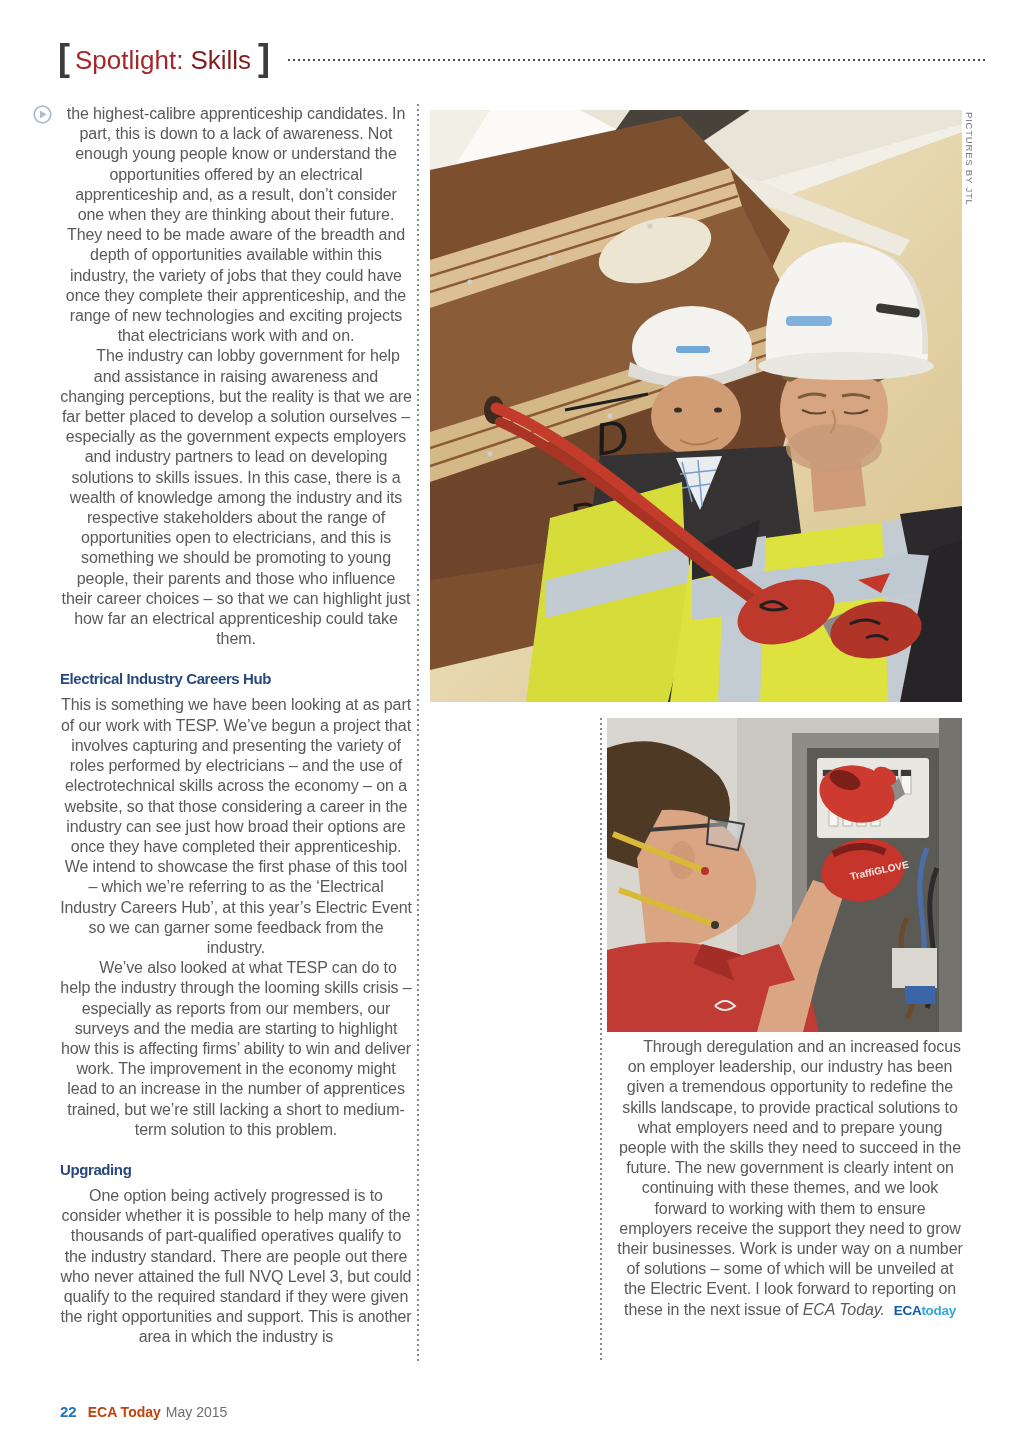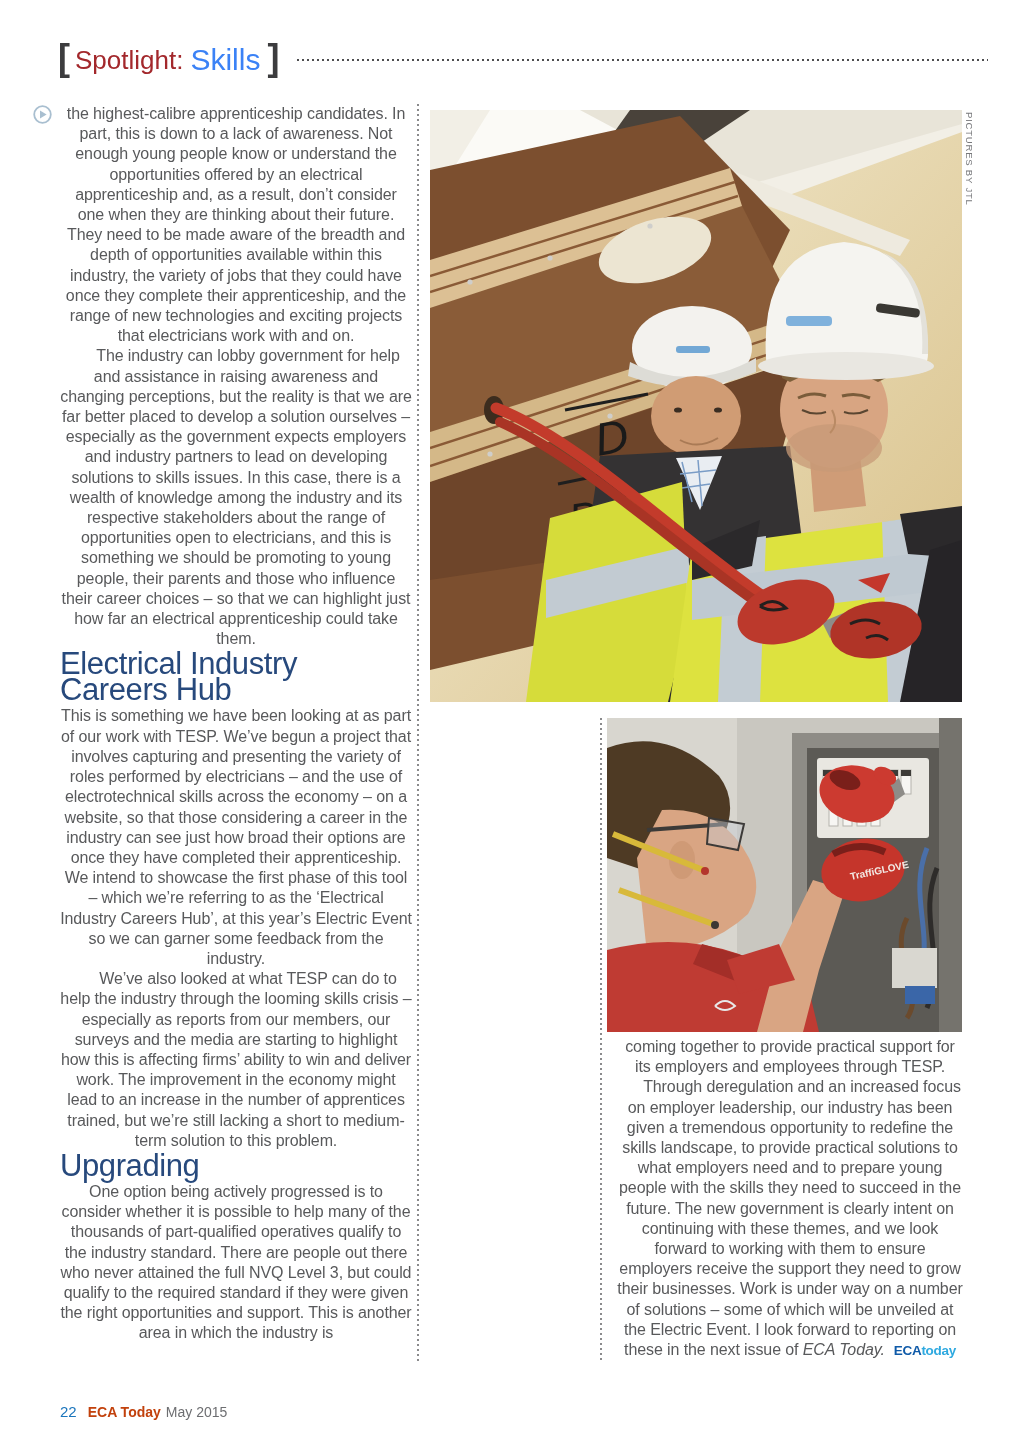--- a/index.html
+++ b/index.html
@@ -4,52 +4,52 @@
 <style>
   html,body { margin:0; padding:0; background:#ffffff; }
   .page {
     position:relative; width:1024px; height:1448px; background:#ffffff;
     font-family:"Liberation Sans", sans-serif; overflow:hidden;
   }
   
   .header { position:absolute; left:58px; top:38px; right:36px; height:44px; display:flex; align-items:center; }
   .bracket { font-size:36px; font-weight:bold; color:#3c3c3e; line-height:1; position:relative; top:-2px; }
   .spot { font-size:26px; color:#a3282c; margin:0 7px 0 5px; }
-  .topic { font-size:30px; color:#3b82f6; margin-right:7px; }
+  .topic { font-size:26px; color:#7f1d1d; margin-right:7px; }
   .header-rule { flex:1; height:2px; margin-left:18px;
     background:repeating-linear-gradient(90deg,#4d4d4f 0 1.6px,transparent 1.6px 5px); }
   
   .vline { position:absolute; width:1.6px;
     background:repeating-linear-gradient(180deg,#8a8a8c 0 1.6px,transparent 1.6px 5px); }
   .vline-left  { left:417px; top:104px; height:1258px; }
   .vline-right { left:600px; top:718px; height:644px; }
   
   figure { margin:0; padding:0; }
   .photo1 { position:absolute; left:430px; top:110px; width:532px; height:592px; }
   .photo2 { position:absolute; left:607px; top:718px; width:355px; height:314px; }
   .photo1 svg, .photo2 svg { display:block; width:100%; height:100%; }
   .credit { position:absolute; left:964px; top:112px; writing-mode:vertical-rl;
     font-size:9.5px; color:#77787b; letter-spacing:0.8px; }
   
   .col { color:#58595b; font-size:16px; line-height:20.2px; letter-spacing:-0.1px; }
   .col-left  { position:absolute; left:60px;  top:104px;  width:352px; }
   .col-right { position:absolute; left:616px; top:1037px; width:348px; }
   .col p { margin:0;text-align:center; }
   .col p.indent { text-indent:24px; }
-  .col h2 { margin:2px 0 3px; font-size:31px; line-height:26px; color:#27497c;
-    font-weight:normal; letter-spacing:-0.4px; }
+  .col h2 { margin:17px 0 3px; font-size:15px; line-height:26px; color:#27497c;
+    font-weight:bold; letter-spacing:-0.4px; }
   .first { position:relative; }
   .play { position:absolute; left:-27px; top:1px; width:19px; height:19px; }
   .closing-italic { font-style:italic;margin-top:40px; }
   .endlogo { font-size:13.5px; font-weight:bold; margin-left:9px; white-space:nowrap; letter-spacing:-0.3px; }
   .endlogo .eca { color:#0f5aa8; }
   .endlogo .today { color:#2ea9e0; }
   
   .footer { position:absolute; left:60px; top:1403px; font-size:14px; }
-  .pgnum { color:#1b75bc; font-weight:normal; font-size:15px; margin-right:11px; }
+  .pgnum { color:#1b75bc; font-weight:bold; font-size:15px; margin-right:11px; }
   .mag { color:#c2410c; font-weight:bold; }
   .issue { margin-left:5px; color:#6d6e71; }
 </style>
 </head>
 <body>
 
 <div class="page">
 
   <div class="header">
     <span class="bracket">[</span>
@@ -218,21 +218,20 @@
 
     <h2>Electrical Industry Careers Hub</h2>
     <p>This is something we have been looking at as part of our work with TESP. We’ve begun a project that involves capturing and presenting the variety of roles performed by electricians – and the use of electrotechnical skills across the economy – on a website, so that those considering a career in the industry can see just how broad their options are once they have completed their apprenticeship. We intend to showcase the first phase of this tool – which we’re referring to as the ‘Electrical Industry Careers Hub’, at this year’s Electric Event so we can garner some feedback from the industry.</p>
     <p class="indent">We’ve also looked at what TESP can do to help the industry through the looming skills crisis – especially as reports from our members, our surveys and the media are starting to highlight how this is affecting firms’ ability to win and deliver work. The improvement in the economy might lead to an increase in the number of apprentices trained, but we’re still lacking a short to medium-term solution to this problem.</p>
 
     <h2>Upgrading</h2>
     <p>One option being actively progressed is to consider whether it is possible to help many of the thousands of part-qualified operatives qualify to the industry standard. There are people out there who never attained the full NVQ Level 3, but could qualify to the required standard if they were given the right opportunities and support. This is another area in which the industry is</p>
   </div>
 
   <div class="col col-right">
-    <p>coming together to provide practical support for its employers and employees through TESP.</p>
     <p class="indent">
       <span>Through deregulation and an increased focus on employer leadership, our industry has been given a tremendous opportunity to redefine the skills landscape, to provide practical solutions to what employers need and to prepare young people with the skills they need to succeed in the future. The new government is clearly intent on continuing with these themes, and we look forward to working with them to ensure employers receive the support they need to grow their businesses. Work is under way on a number of solutions – some of which will be unveiled at the Electric Event. I look forward to reporting on these in the next issue of </span><span class="closing-italic">ECA Today.</span><span class="endlogo"><span class="eca">ECA</span><span class="today">today</span></span>
     </p>
   </div>
 
   <div class="footer">
     <span class="pgnum">22</span><span class="mag">ECA Today</span><span class="issue">May 2015</span>
   </div>
 
 </div>

